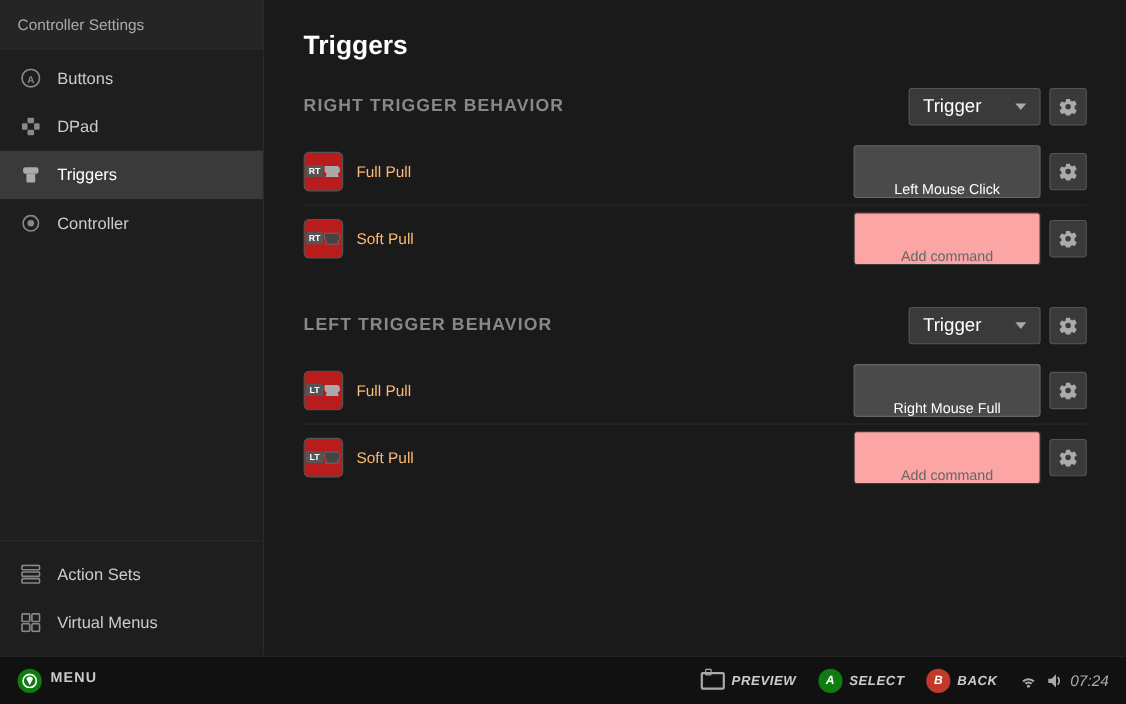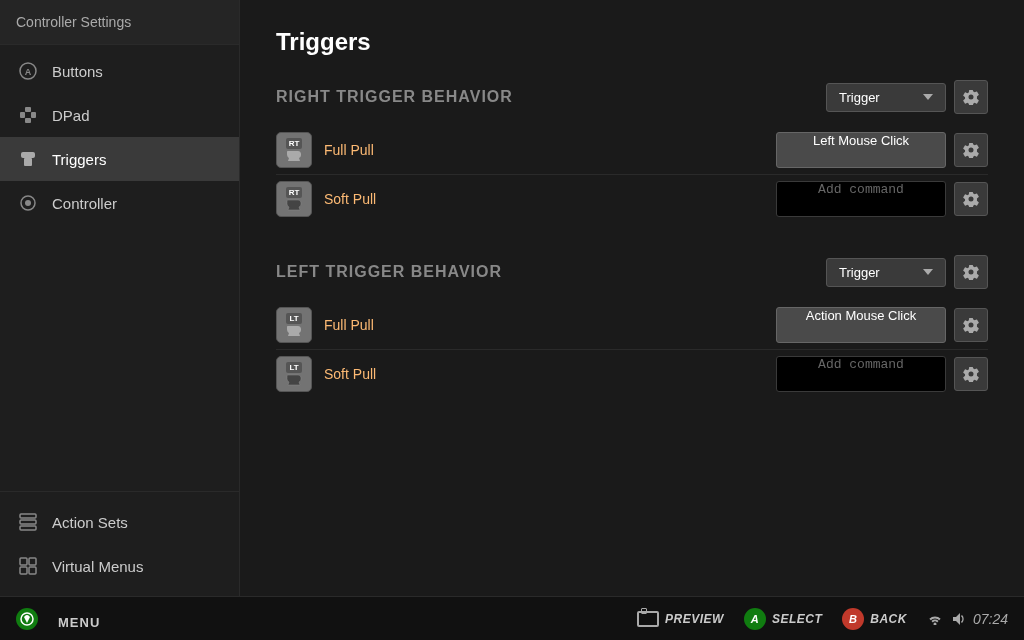--- a/index.html
+++ b/index.html
@@ -110,21 +110,21 @@
       display: flex;
       align-items: center;
       gap: 8px;
     }
 
     .dropdown {
       background: #3a3a3a;
       border: 1px solid #555;
       color: #fff;
       padding: 6px 12px;
-      font-size: 13px;
+      font-size: 17px;
       border-radius: 3px;
       display: flex;
       align-items: center;
       gap: 8px;
       cursor: pointer;
       min-width: 120px;
       justify-content: space-between;
     }
 
     .gear-btn {
@@ -165,58 +165,57 @@
     }
 
     .trigger-right {
       display: flex;
       align-items: center;
       gap: 8px;
     }
 
     .cmd-btn {
       min-width: 170px;
-      height: 36px;
+      height: 48px;
       border-radius: 3px;
       display: flex;
-      align-items: flex-start;
+      align-items: flex-end;
       justify-content: center;
       font-size: 13px;
       cursor: pointer;
       padding: 0 14px;
     }
 
     .cmd-btn.assigned {
       background: #4a4a4a;
       border: 1px solid #666;
       color: #fff;
     }
 
     .cmd-btn.empty {
-      background: #000000;
+      background: #fca5a5;
       border: 1px solid #3a3a3a;
       color: #666;
-      font-family: Liberation Mono, monospace;
     }
 
     
     .bottom-bar {
       height: 44px;
       background: #111;
       display: flex;
       align-items: center;
       justify-content: space-between;
       padding: 0 16px;
       border-top: 1px solid #2a2a2a;
     }
 
     .bottom-left {
       display: flex;
-      align-items: flex-end;
-      gap: 20px;
+      align-items: flex-start;
+      gap: 8px;
     }
 
     .xbox-icon {
       width: 22px;
       height: 22px;
       border-radius: 50%;
       background: #107c10;
       display: flex;
       align-items: center;
       justify-content: center;
@@ -279,30 +278,30 @@
       display: flex;
       align-items: center;
       gap: 8px;
       font-size: 14px;
       color: #aaa;
     }
 
     .trigger-icon-wrap {
       width: 36px;
       height: 36px;
-      background: #737373;
+      background: #b91c1c;
       border: 1px solid #555;
       border-radius: 5px;
       display: flex;
       align-items: center;
       justify-content: center;
       font-size: 10px;
       font-weight: bold;
       color: #ddd;
-      flex-direction: column;
+      flex-direction: row;
     }
 
     .icon-tag {
       font-size: 8px;
       background: #555;
       padding: 1px 3px;
       border-radius: 2px;
       color: #fff;
       margin-bottom: 1px;
     }
@@ -470,21 +469,21 @@
           <div class="trigger-icon-wrap">
             <span class="icon-tag">LT</span>
             <svg width="16" height="12" viewBox="0 0 16 12" fill="#aaa">
               <path d="M1 2C1 1.4 1.4 1 2 1h10c2 0 3 1.5 3 3v1c0 1.5-1 2.5-2 3L14 11H2L3 8C2 7.5 1 6 1 4.5V2z"></path>
             </svg>
           </div>
           <span class="trigger-name">Full Pull</span>
         </div>
         <div class="trigger-right">
           <div class="cmd-btn assigned">
-            <span>Action Mouse Click</span>
+            <span>Right Mouse Full</span>
           </div>
           <div class="gear-btn">
             <svg width="16" height="16" viewBox="0 0 16 16" fill="#aaa">
               <path d="M8 10.5a2.5 2.5 0 1 1 0-5 2.5 2.5 0 0 1 0 5zm5.94-1.5a6 6 0 0 0 .06-.8c0-.28-.03-.55-.07-.8l1.73-1.35a.4.4 0 0 0 .1-.52l-1.64-2.84a.4.4 0 0 0-.49-.18l-2.04.82a5.94 5.94 0 0 0-1.38-.8L9.9 1.22A.39.39 0 0 0 9.5.9h-3a.39.39 0 0 0-.39.32l-.31 2.17a6.26 6.26 0 0 0-1.38.8L2.38 3.3a.4.4 0 0 0-.49.18L.25 6.33a.4.4 0 0 0 .1.52l1.73 1.35a5.58 5.58 0 0 0-.07.8c0 .28.03.55.07.8L.35 11.15a.4.4 0 0 0-.1.52l1.64 2.84a.4.4 0 0 0 .49.18l2.04-.82c.44.3.9.55 1.38.8l.31 2.17c.05.19.22.32.39.32h3a.4.4 0 0 0 .39-.32l.31-2.17a5.94 5.94 0 0 0 1.38-.8l2.04.82a.4.4 0 0 0 .49-.18l1.64-2.84a.4.4 0 0 0-.1-.52l-1.7-1.35z"></path>
             </svg>
           </div>
         </div>
       </div>
 
       <div class="trigger-row">

